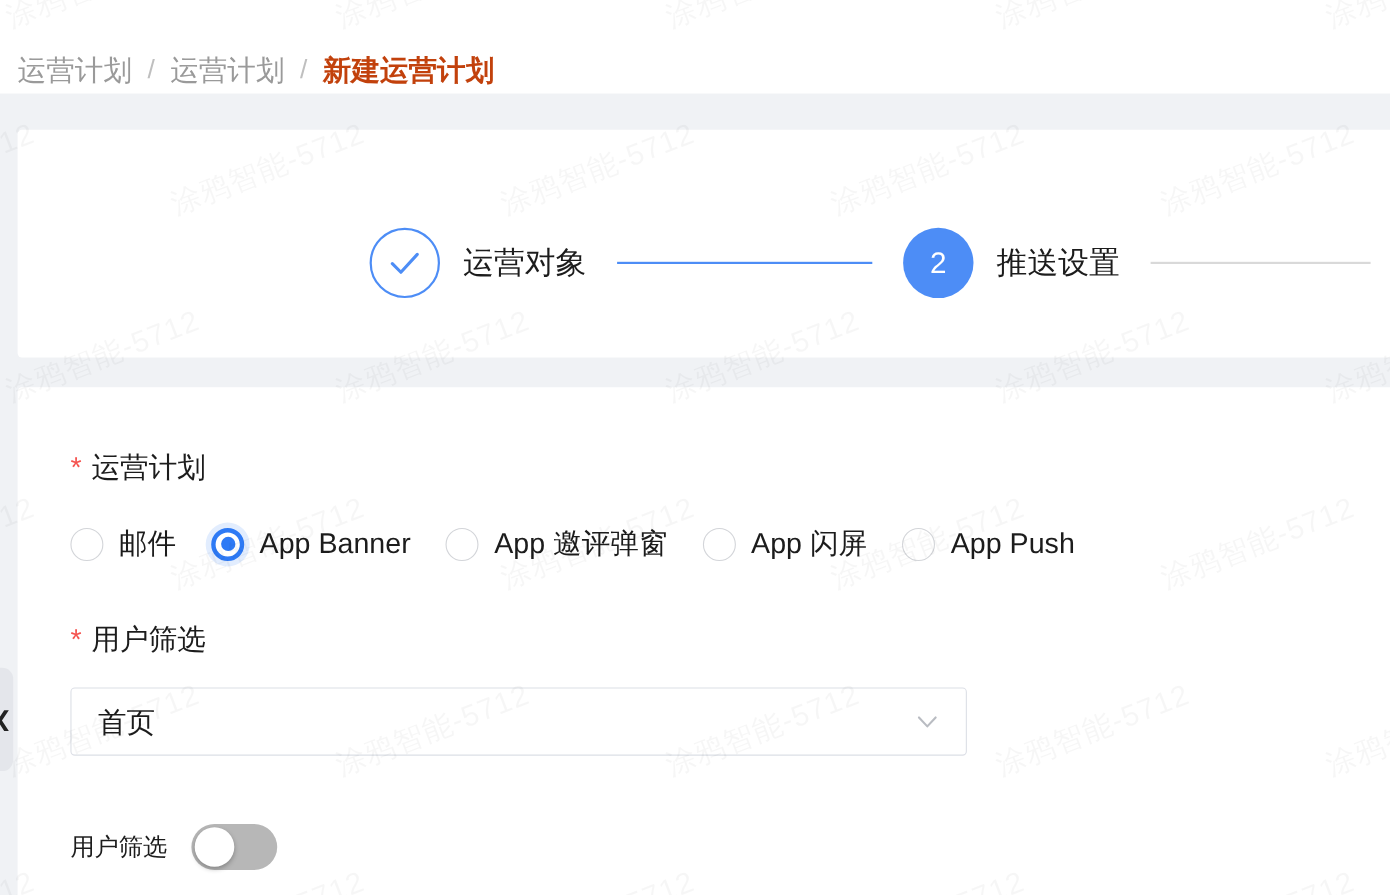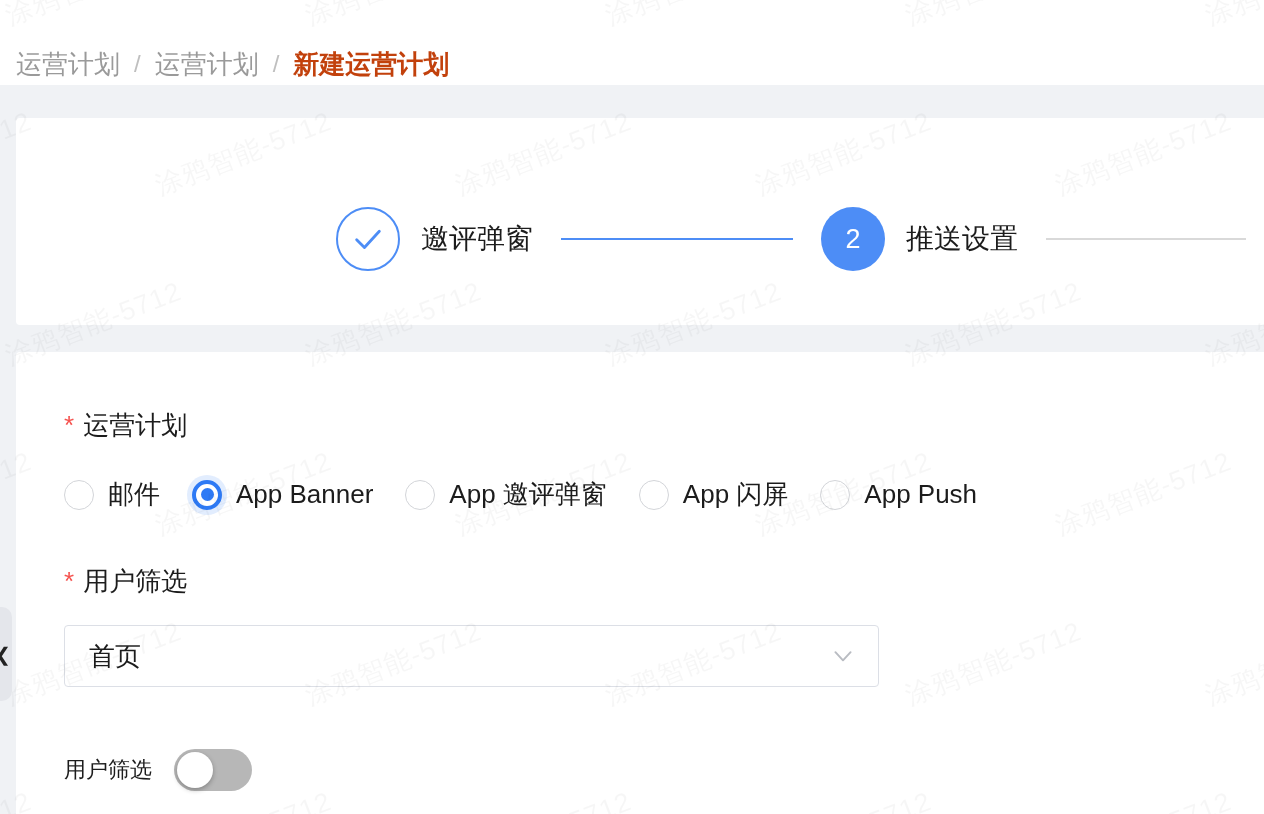--- a/index.html
+++ b/index.html
@@ -335,21 +335,21 @@
 
   <div class="card card-stepper">
     <div class="stepper">
 
       <div class="step">
         <div class="step-icon done">
           <svg width="34" height="34" viewBox="0 0 24 24" fill="none" stroke="#4d8df6" stroke-width="2" stroke-linecap="round" stroke-linejoin="round">
             <polyline points="4,12.5 9.5,18 20,6.5"></polyline>
           </svg>
         </div>
-        <div class="step-title">邀评弹窗</div>
+        <div class="step-title">运营对象</div>
       </div>
 
       <div class="step-line line-done"></div>
 
       <div class="step">
         <div class="step-icon active">
           <span>2</span>
         </div>
         <div class="step-title">推送设置</div>
       </div>

